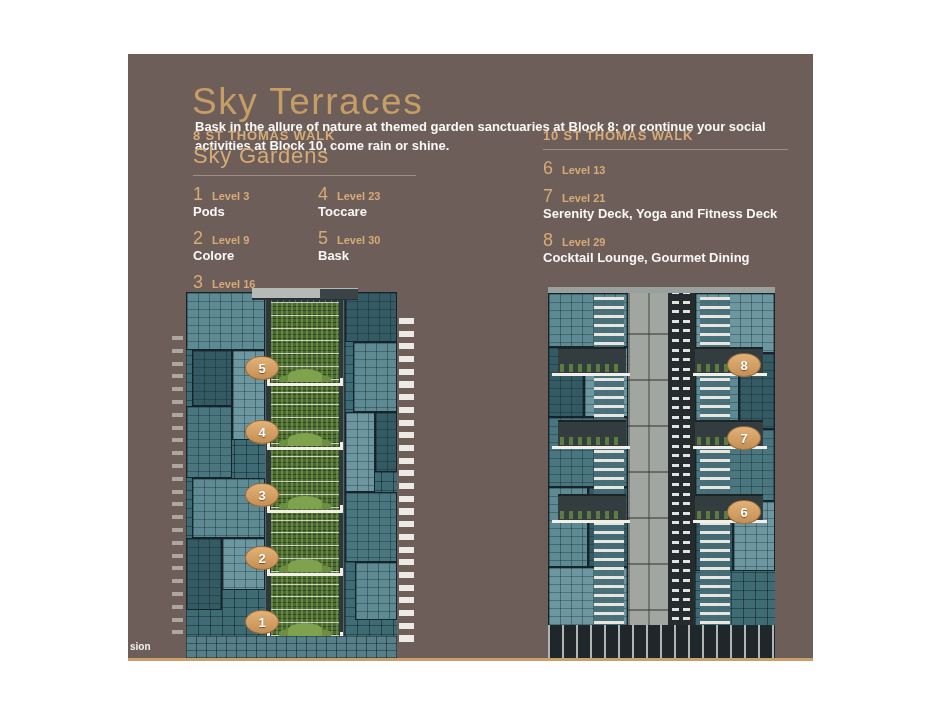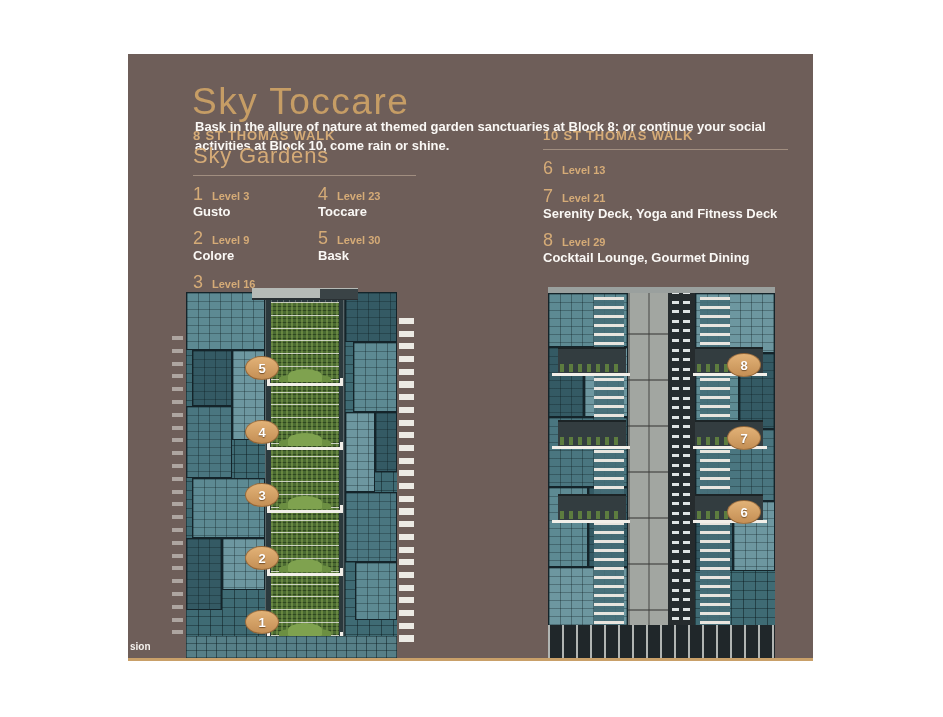--- a/index.html
+++ b/index.html
@@ -108,34 +108,34 @@
   .rm1{top:66px}.rm2{top:139px}.rm3{top:213px}
 
   .caption{position:absolute;left:2px;top:587px;font-size:10px;font-weight:700;color:#f5f2ee;}
 </style>
 </head>
 <body>
 
 <div class="canvas">
   <div class="panel">
 
-    <h1 class="page-title">Sky Toccare</h1>
+    <h1 class="page-title">Sky Terraces</h1>
     <p class="intro">Bask in the allure of nature at themed garden sanctuaries at Block 8; or continue your social activities at Block 10, come rain or shine.</p>
 
     <section class="col col-left">
       <div class="block-label">8 ST THOMAS WALK</div>
       <div class="col-heading">Sky Gardens</div>
       <div class="rule rule-l"></div>
       <div class="items-grid">
         <div class="item">
           <div class="item-head">
             <span class="item-num">1</span>
             <span class="item-level">Level 3</span>
           </div>
-          <div class="item-name">Gusto</div>
+          <div class="item-name">Pods</div>
         </div>
         <div class="item">
           <div class="item-head">
             <span class="item-num">2</span>
             <span class="item-level">Level 9</span>
           </div>
           <div class="item-name">Colore</div>
         </div>
         <div class="item">
           <div class="item-head">

